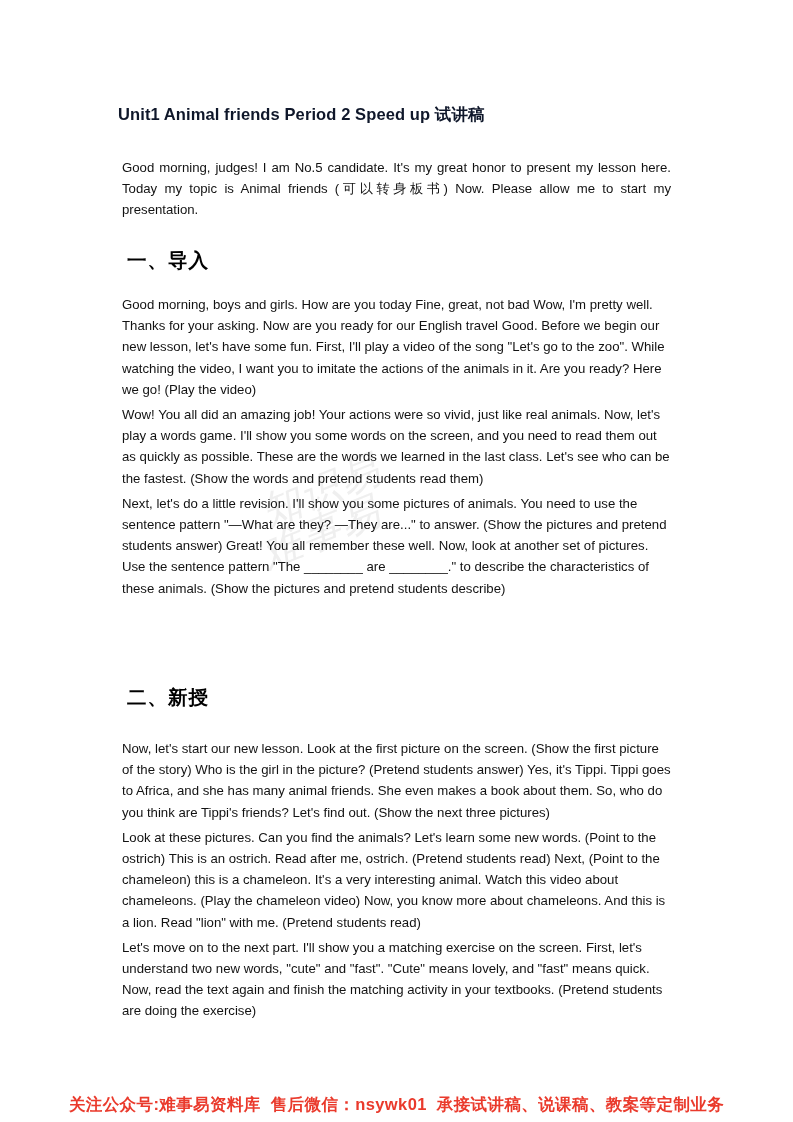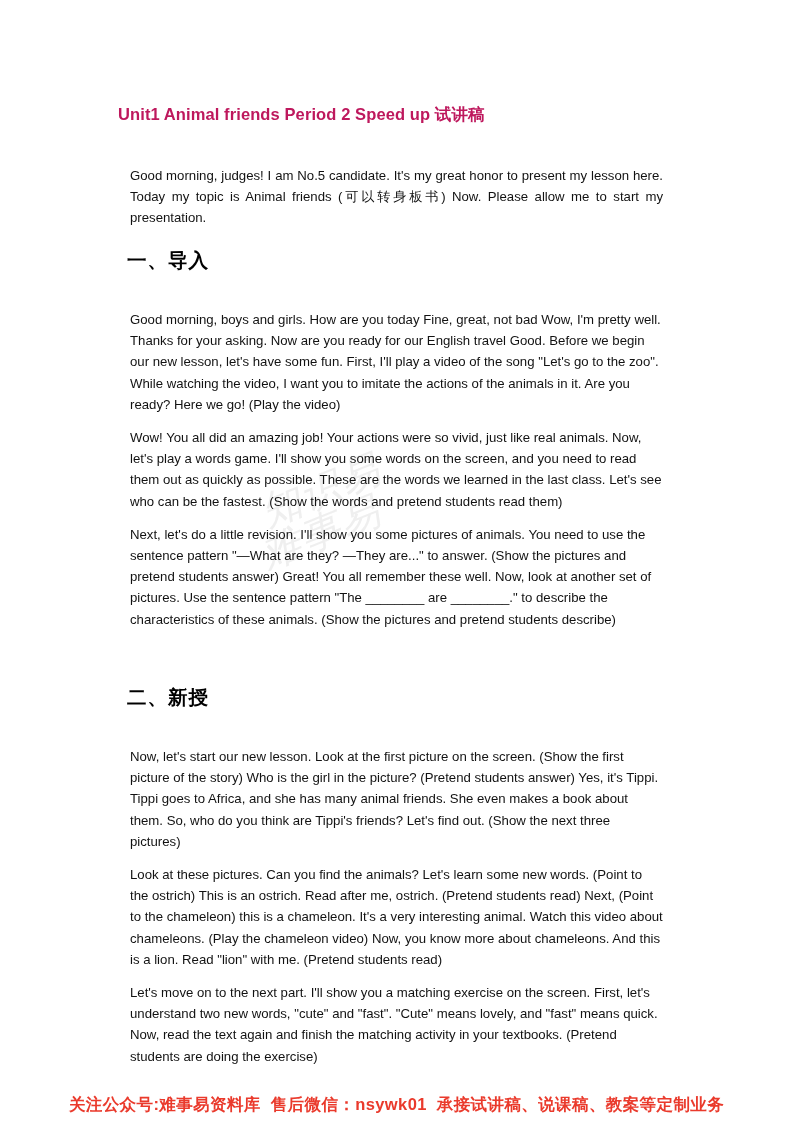--- a/index.html
+++ b/index.html
@@ -50,40 +50,40 @@
   .doc-title {
     position: absolute;
     left: 118px;
     top: 104px;
     width: 560px;
     margin: 0;
     font-family: "Liberation Sans", "DejaVu Sans", sans-serif;
     font-size: 16.5px;
     font-weight: bold;
     letter-spacing: 0.1px;
-    color: #be185d;
+    color: #0f172a;
     line-height: 1.25;
   }
   .block {
     position: absolute;
     left: 118px;
     width: 557px;
     font-size: 13.2px;
     line-height: 21.2px;
     color: #121212;
   }
   .block p {
-    margin: 12px;
+    margin: 4px;
   }
   .just {
     text-align: justify;
     text-justify: inter-word;
   }
   .intro { top: 153px; }
-  .sec1-body { top: 297px; }
+  .sec1-body { top: 290px; }
   .sec2-body { top: 734px; }
 
   .section-heading {
     position: absolute;
     left: 118px;
     margin: 9px;
     font-family: "Liberation Serif", "DejaVu Serif", serif;
     font-size: 19.5px;
     font-weight: bold;
     letter-spacing: 1px;

